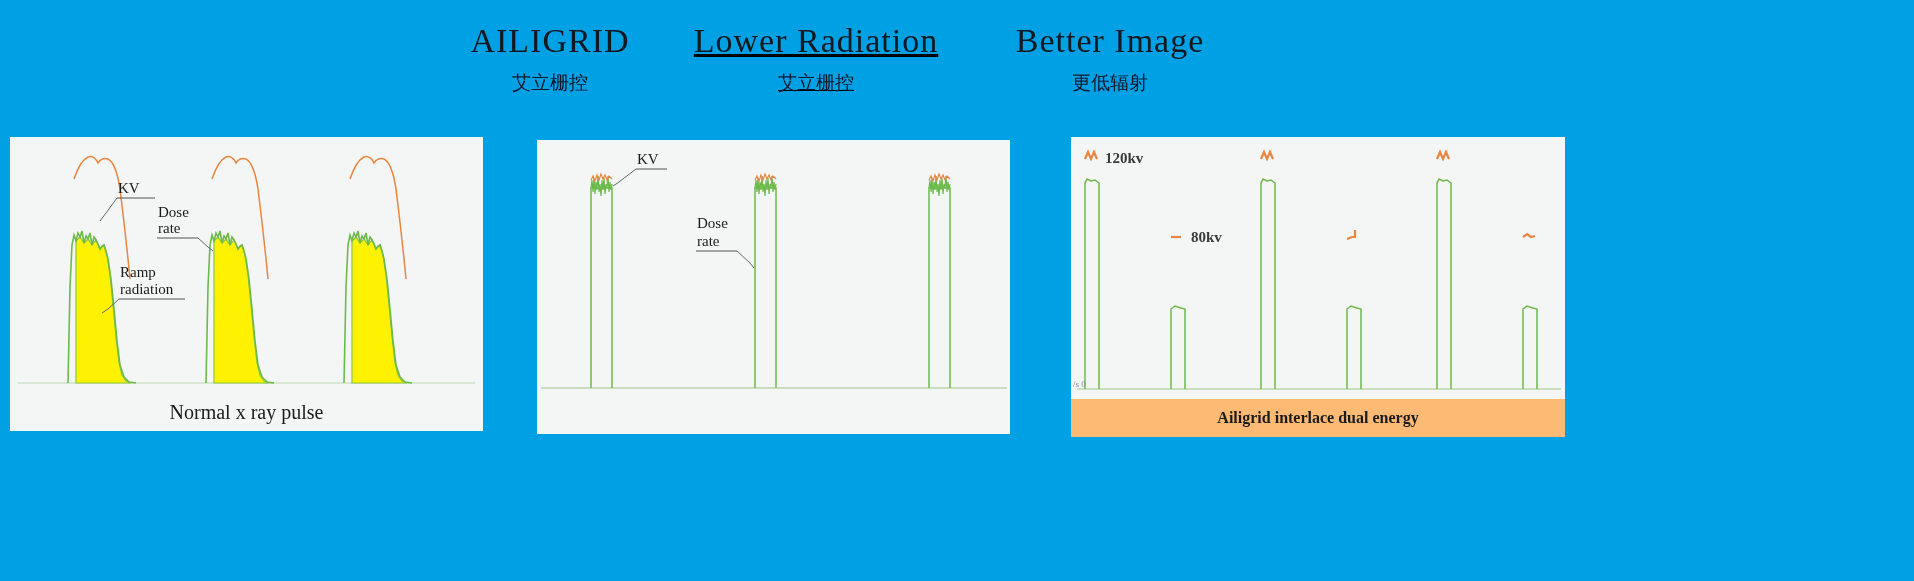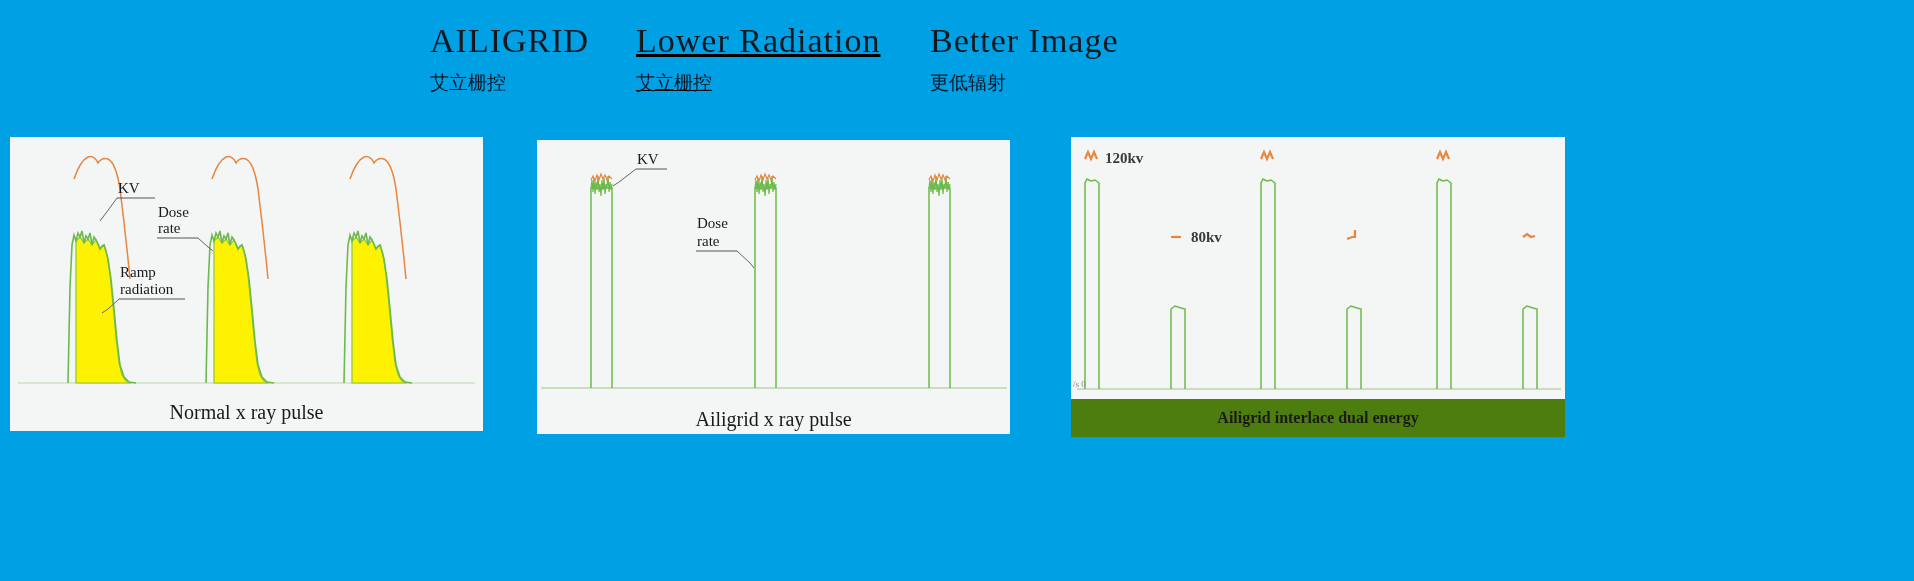--- a/index.html
+++ b/index.html
@@ -6,21 +6,21 @@
   html,body { width:1914px; height:581px; overflow:hidden; }
   body {
     background:#00a0e4;
     font-family:"Liberation Serif", serif;
     position:relative;
   }
   
   #header {
     position:absolute; left:0; top:22px; width:1914px; height:100px;
   }
-  .hdr-col { position:absolute; }
+  .hdr-col { position:absolute; text-align:center; }
   .hdr-en {
     font-family:"Liberation Serif", serif;
     font-size:34px; color:#101820; font-weight:400;
     letter-spacing:1px; white-space:nowrap;
   }
   .hdr-zh {
     font-family:"DejaVu Sans", sans-serif;
     font-size:19px; color:#0f172a; margin-top:10px; white-space:nowrap;
   }
   #col-brand   { left:430px; top:0; width:240px; }
@@ -45,21 +45,21 @@
   .caption {
     position:absolute; left:0; width:100%;
     text-align:center;
     font-family:"Liberation Serif", serif;
     font-size:20px; color:#1a1a1a;
   }
   #panel-1 .caption { top:264px; }
   #panel-2 .caption { top:268px; }
   #panel-3 .caption {
     top:262px; height:38px; line-height:38px;
-    background:#4d7c0f; font-weight:bold; font-size:16px;
+    background:#fdba74; font-weight:bold; font-size:16px;
   }
   svg { display:block; width:100%; height:100%; }
   .lbl {
     font-family:"Liberation Serif", serif;
     fill:#1a1a1a;
   }
   .lbl-kv   { font-size:15px; }
   .lbl-dose { font-size:15px; }
   .lbl-ramp { font-size:15px; }
   .lbl-kvnum {
@@ -199,21 +199,20 @@
       </g>
 
       <g>
         <text class="lbl lbl-dose" x="160" y="88">Dose</text>
         <text class="lbl lbl-dose" x="160" y="106">rate</text>
         <line class="underline" x1="159" y1="111" x2="200" y2="111"></line>
         <path class="leader" d="M200,111 L213,123 L217,128"></path>
       </g>
     </svg>
   </div>
-  <div class="caption">Ailigrid x ray pulse</div>
 </div>
 
 <div class="panel" id="panel-3">
   <div class="plot">
     <svg viewBox="0 0 494 262" preserveAspectRatio="none">
       <line x1="6" y1="252" x2="490" y2="252" stroke="#9cc88a" stroke-width="1.2"></line>
 
       <path fill="none" stroke="#6cba4a" stroke-width="1.5" d="M14,252 L14,46 L16,42 L20,44 L24,43 L28,46 L28,252"></path>
       <path fill="none" stroke="#6cba4a" stroke-width="1.5" d="M190,252 L190,46 L192,42 L196,44 L200,43 L204,46 L204,252"></path>
       <path fill="none" stroke="#6cba4a" stroke-width="1.5" d="M366,252 L366,46 L368,42 L372,44 L376,43 L380,46 L380,252"></path>

